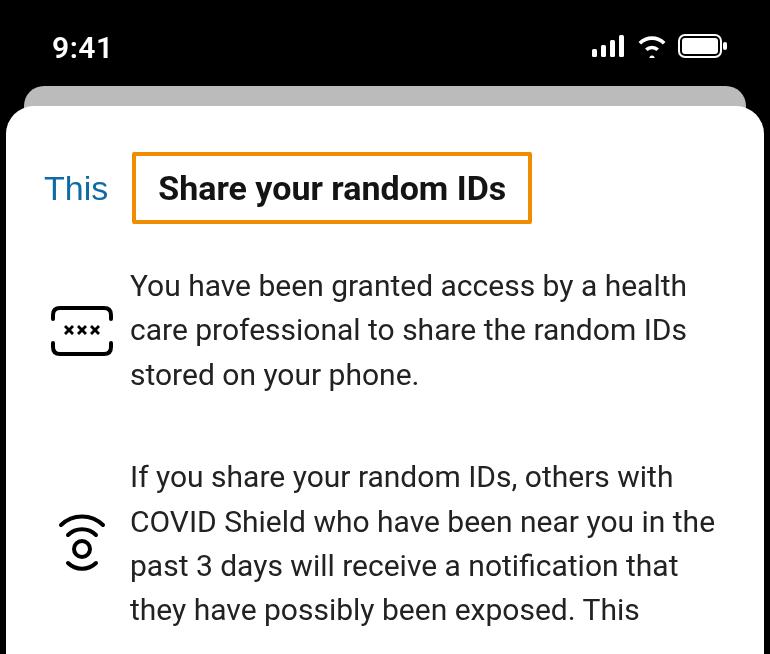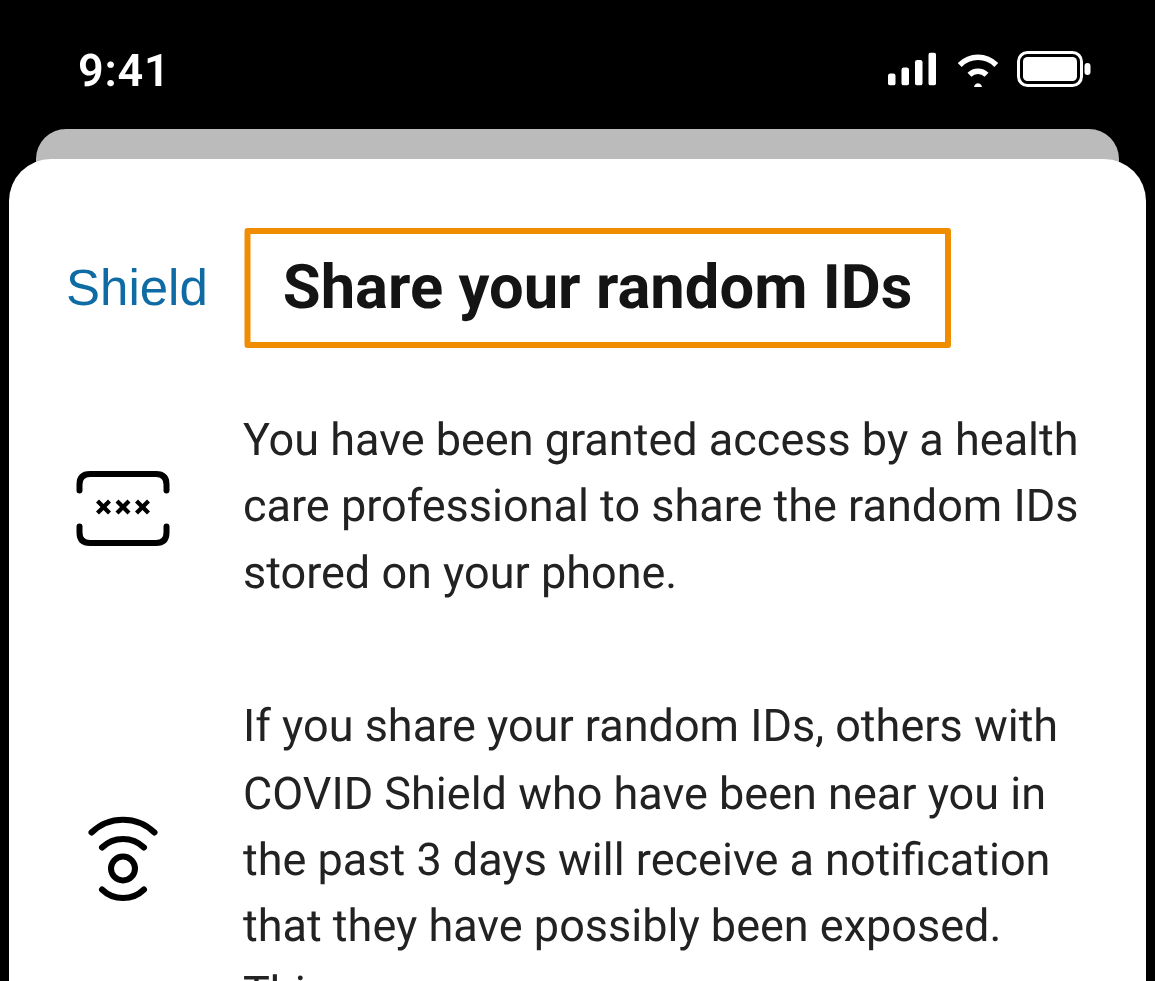--- a/index.html
+++ b/index.html
@@ -49,29 +49,29 @@
       border: none;
       cursor: pointer;
       padding: 6px 6px;
     }
     .title-wrap {
       border: 4px solid #f08c00;
       padding: 12px 22px 12px 22px;
       border-radius: 2px;
     }
     .sheet-title {
-      font-size: 41px;
+      font-size: 34px;
       font-weight: 700;
       color: #141414;
     }
     .content { padding: 10px 40px 0 40px; }
     .row {
       display: flex;
       align-items: center;
-      gap: 44px;
+      gap: 12px;
       margin-bottom: 58px;
       justify-content: space-between;
     }
     .icon-col { width: 72px; flex: 0 0 72px; display: flex; align-items: center; justify-content: center; }
     .body-text {
       font-size: 30px;
       line-height: 1.48;
       color: #222;
       font-weight: 400;
     }
@@ -105,21 +105,21 @@
           <rect x="45" y="8" width="4" height="8" rx="2" fill="#fff"></rect>
         </svg>
       </span>
     </div>
   </div>
 
   <div class="sheet-handle-bg"></div>
 
   <div class="sheet">
     <div class="sheet-header">
-      <button class="close-btn">Shield</button>
+      <button class="close-btn">This</button>
       <div class="title-wrap">
         <div class="sheet-title">Share your random IDs</div>
       </div>
     </div>
 
     <div class="content">
       <div class="row">
         <div class="icon-col">
           <svg width="64" height="52" viewBox="0 0 64 52">
             <path d="M3 14 V10 Q3 3 10 3 H54 Q61 3 61 10 V14" fill="none" stroke="#000" stroke-width="4" stroke-linecap="round"></path>

